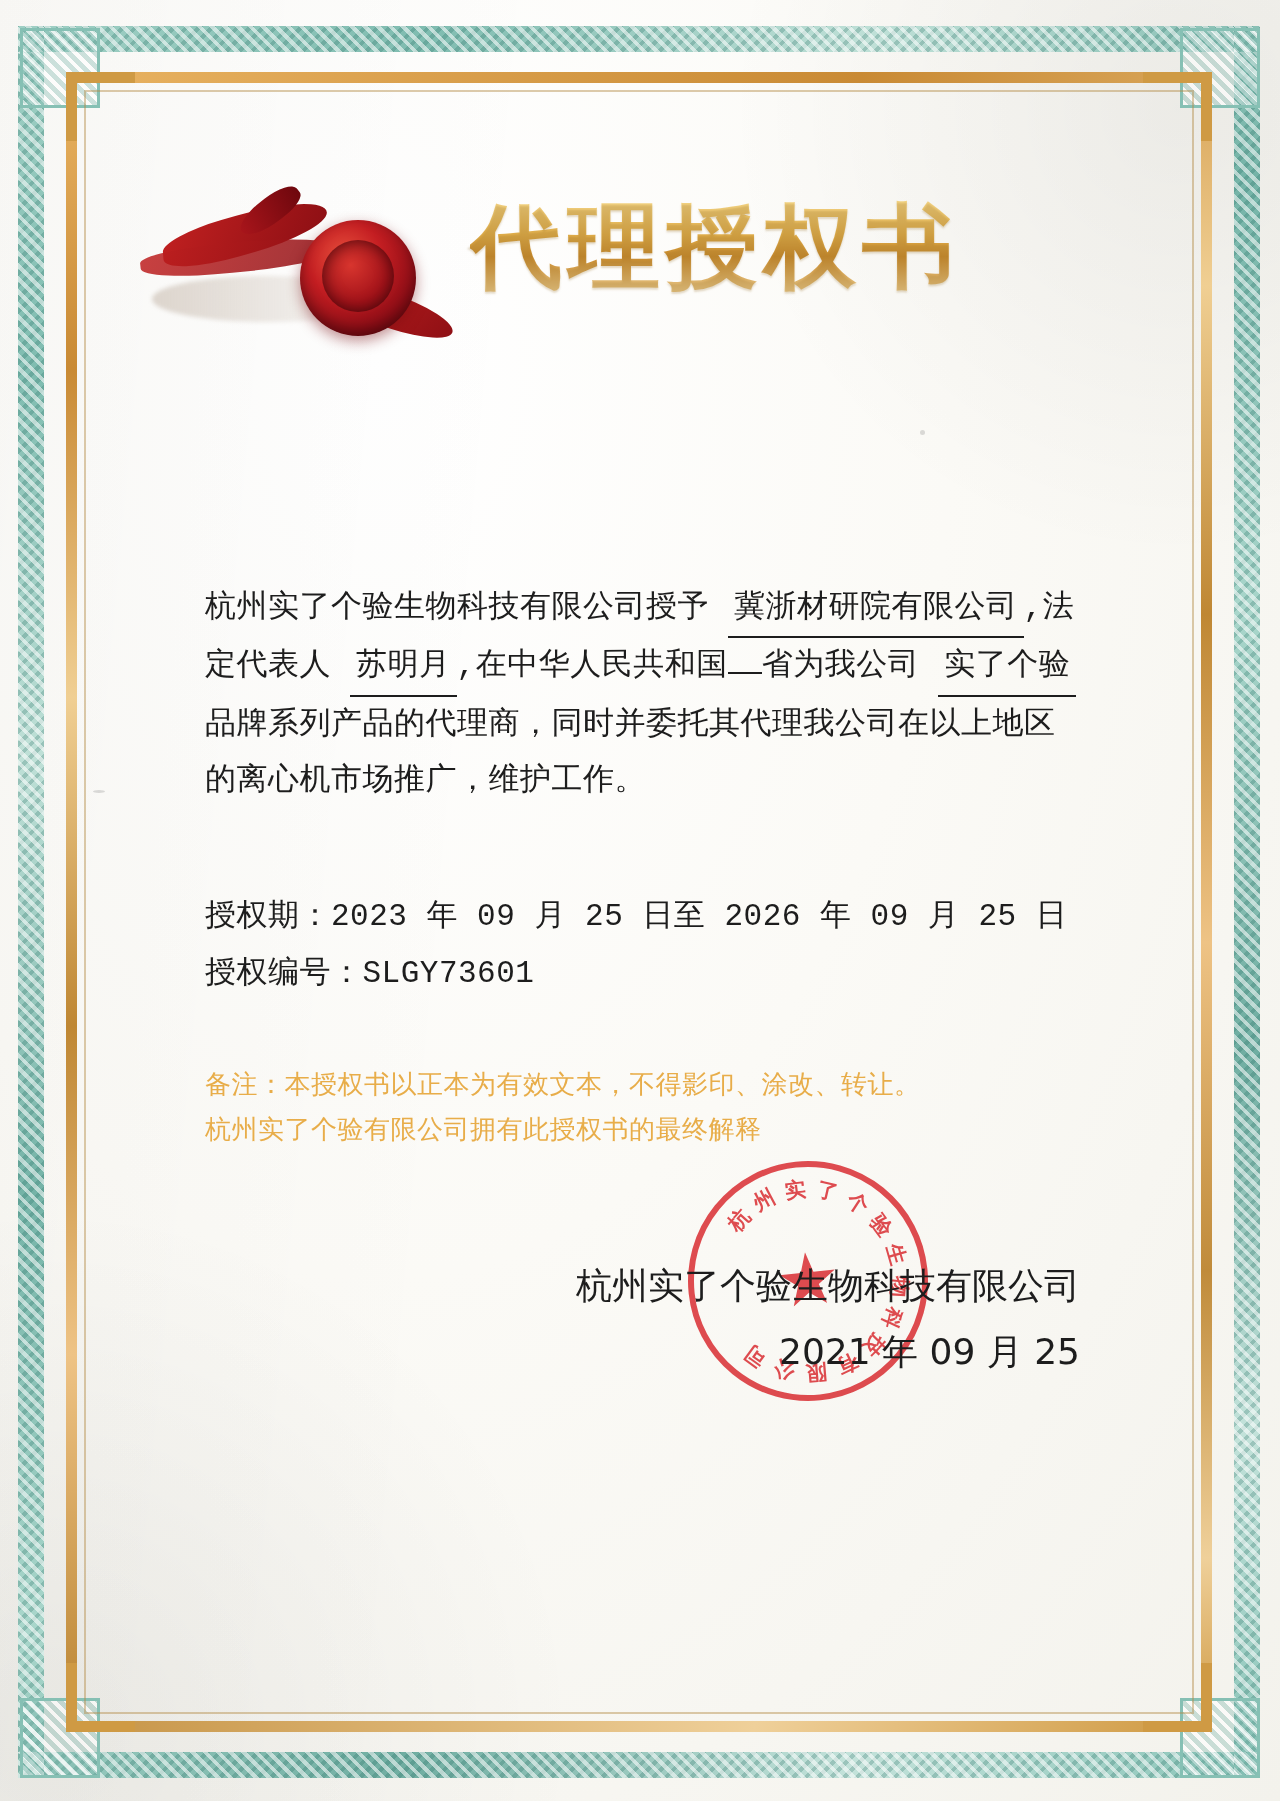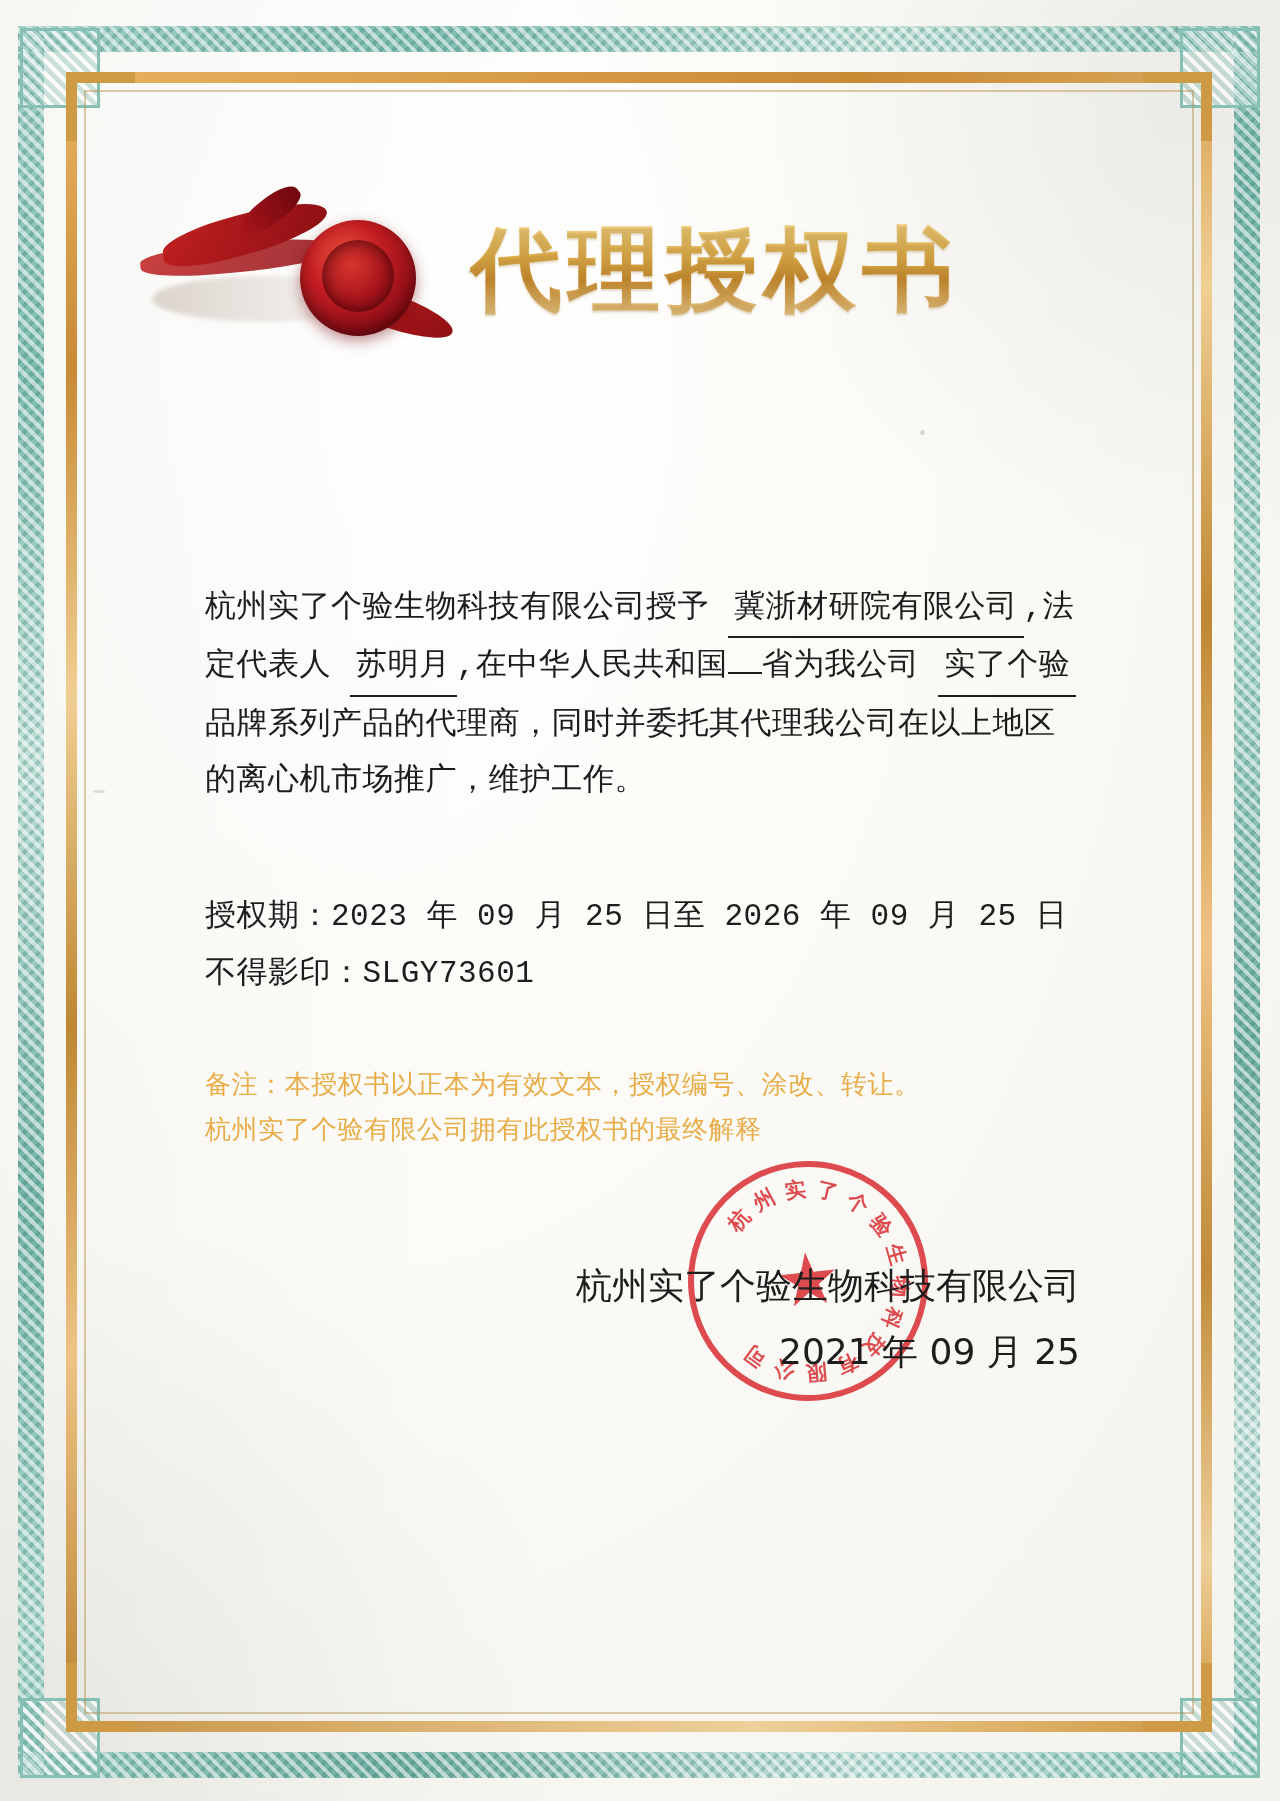--- a/index.html
+++ b/index.html
@@ -167,21 +167,21 @@
     position: absolute;
     left: 12px; top: 86px; width: 230px; height: 46px;
     background: linear-gradient(90deg, rgba(210,200,190,0.75), rgba(235,230,225,0.15));
     border-radius: 50%;
     filter: blur(2px);
   }
 
   #doc-title {
     position: absolute;
     left: 350px;
-    top: 29px;
+    top: 6px;
     font-family: "DejaVu Sans", "Liberation Sans", sans-serif;
     font-size: 92px;
     font-weight: 700;
     letter-spacing: 6px;
     line-height: 1.1;
     background: linear-gradient(180deg, #f5d98d 0%, #e0ae4b 38%, #c88a2d 60%, #efd399 100%);
     -webkit-background-clip: text;
     background-clip: text;
     color: transparent;
     text-shadow: 0 2px 2px rgba(150,110,40,0.25);
@@ -324,26 +324,26 @@
       <span class="fill">冀浙材研院有限公司</span><span>,</span><span>法定代表人</span>
       <span class="fill">苏明月</span><span>,在中华人民共和国</span><span class="fill-blank"></span><span>省为我公司</span>
       <span class="fill">实了个验</span><span>品牌系列产品的代理商，同时并委托其代理我公司在以上地区的离心机市场推广，维护工作。</span>
     </div>
 
     <div class="meta-block">
       <div>
         <span>授权期：</span><span>2023 年 09 月 25 日至 2026 年 09 月 25 日</span>
       </div>
       <div>
-        <span>不得影印：</span><span>SLGY73601</span>
+        <span>授权编号：</span><span>SLGY73601</span>
       </div>
     </div>
 
     <div class="note-block">
-      <div>备注：本授权书以正本为有效文本，授权编号、涂改、转让。</div>
+      <div>备注：本授权书以正本为有效文本，不得影印、涂改、转让。</div>
       <div>杭州实了个验有限公司拥有此授权书的最终解释</div>
     </div>
   </div>
 
   <div id="company-stamp">
     <div class="star"></div>
     <div class="chop-text">
         <span style="transform: translate(-61.56px, -68.3693px) rotate(-42deg) translate(-50%, -50%);">杭</span>
         <span style="transform: translate(-34.0052px, -85.4848px) rotate(-21.6923deg) translate(-50%, -50%);">州</span>
         <span style="transform: translate(-2.22306px, -91.9731px) rotate(-1.38462deg) translate(-50%, -50%);">实</span>

